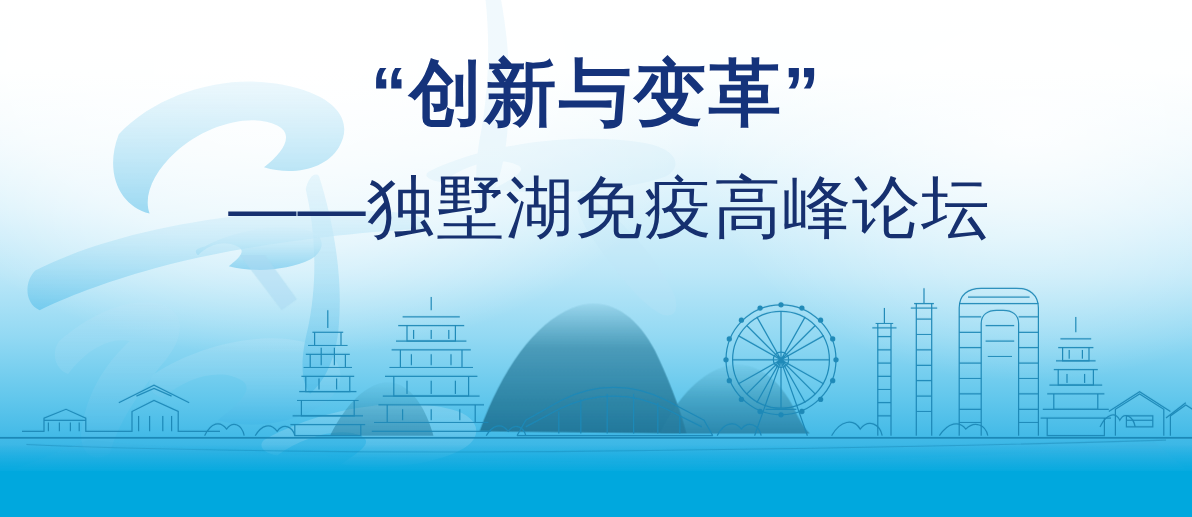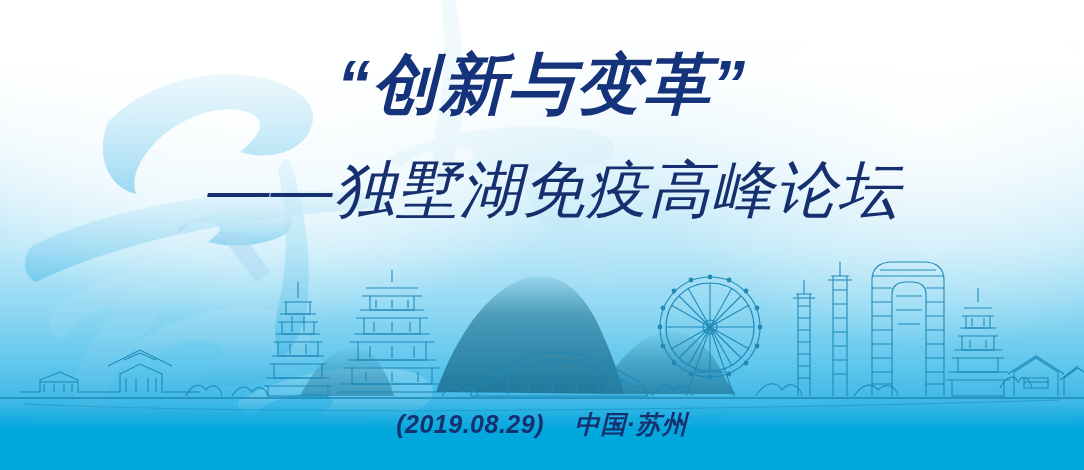--- a/index.html
+++ b/index.html
@@ -14,21 +14,20 @@
       #ffffff 0%,
       #fdffff 14%,
       #eef9fd 27%,
       #d8f1fb 40%,
       #bbe7f8 53%,
       #93d9f3 65%,
       #62c7ec 77%,
       #34b4e5 88%,
       #0fa9e0 96%,
       #00a8de 100%);
-    font-style:italic;
   }
 
   
   .glow{
     position:absolute;pointer-events:none;
   }
   #glow-top{
     left:-120px;top:-200px;width:760px;height:520px;
     background:radial-gradient(ellipse at 50% 50%,rgba(255,255,255,.95) 0%,rgba(255,255,255,.55) 45%,rgba(255,255,255,0) 72%);
   }
@@ -314,19 +313,15 @@
 
   <div id="bottom-band-soft"></div>
   <div id="bottom-band"></div>
 
   <div id="text-stack">
 
     <div id="main-title">“创新与变革”</div>
 
     <div id="sub-title">——独墅湖免疫高峰论坛</div>
 
-    <div id="footer-line">
-      <span id="event-date">(2019.08.29)</span>
-      <span id="event-location">中国·苏州</span>
-    </div>
 
   </div>
 </div>
 
 </body></html>

